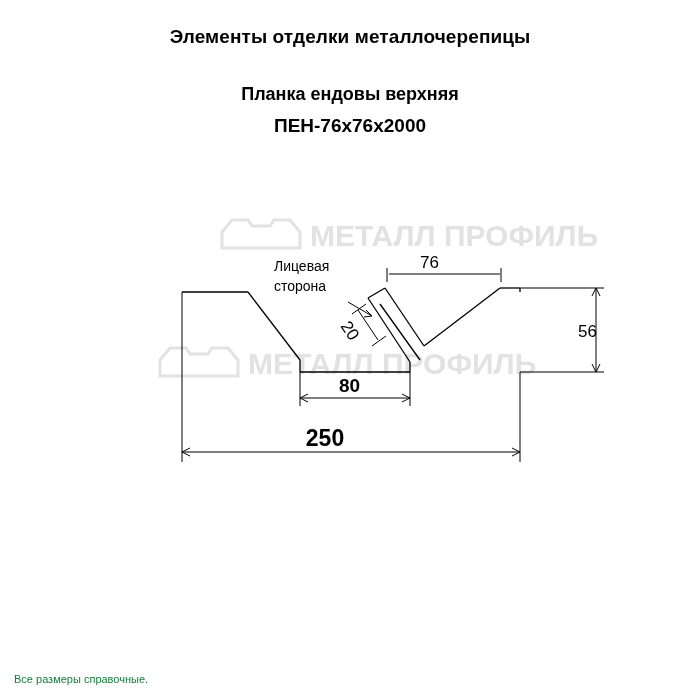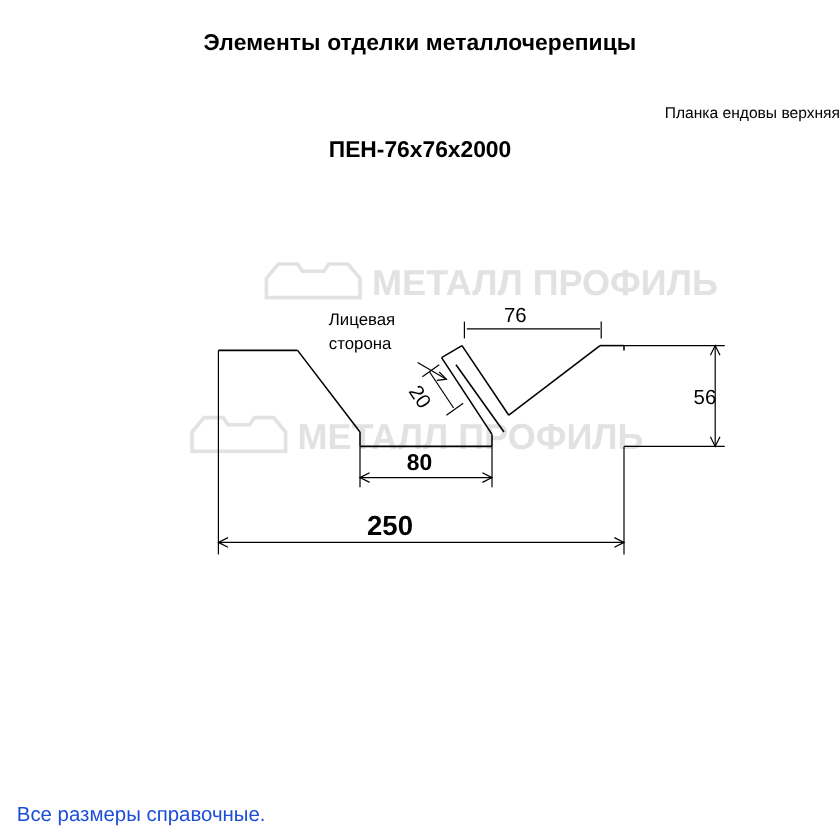--- a/index.html
+++ b/index.html
@@ -28,26 +28,25 @@
     text-align: center;
   }
   .main-title {
     font-size: 19px;
     font-weight: bold;
     letter-spacing: 0.1px;
     line-height: 30px;
     margin: 0;
   }
   .sub-title {
-    font-size: 13px;
-    font-weight: normal;
+    font-size: 18px;
+    font-weight: bold;
     line-height: 24px;
     margin: 0;
     margin-top: 30px;
-    text-align: right;
   }
   .code-title {
     font-size: 19px;
     font-weight: bold;
     line-height: 24px;
     margin: 16px;
     margin-top: 8px;
   }
   .drawing {
     position: absolute;
@@ -61,23 +60,23 @@
     top: 156px;
     left: 0;
     width: 700px;
     height: 330px;
     pointer-events: none;
   }
   .footer {
     position: absolute;
     left: 14px;
     bottom: 12px;
-    font-size: 17px;
+    font-size: 11px;
     line-height: 18px;
-    color: #1d4ed8;
+    color: #15803d;
   }
   .footer div {
     white-space: nowrap;
   }
   svg text {
     font-family: "Liberation Sans", sans-serif;
   }
 </style>
 </head>
 <body>

